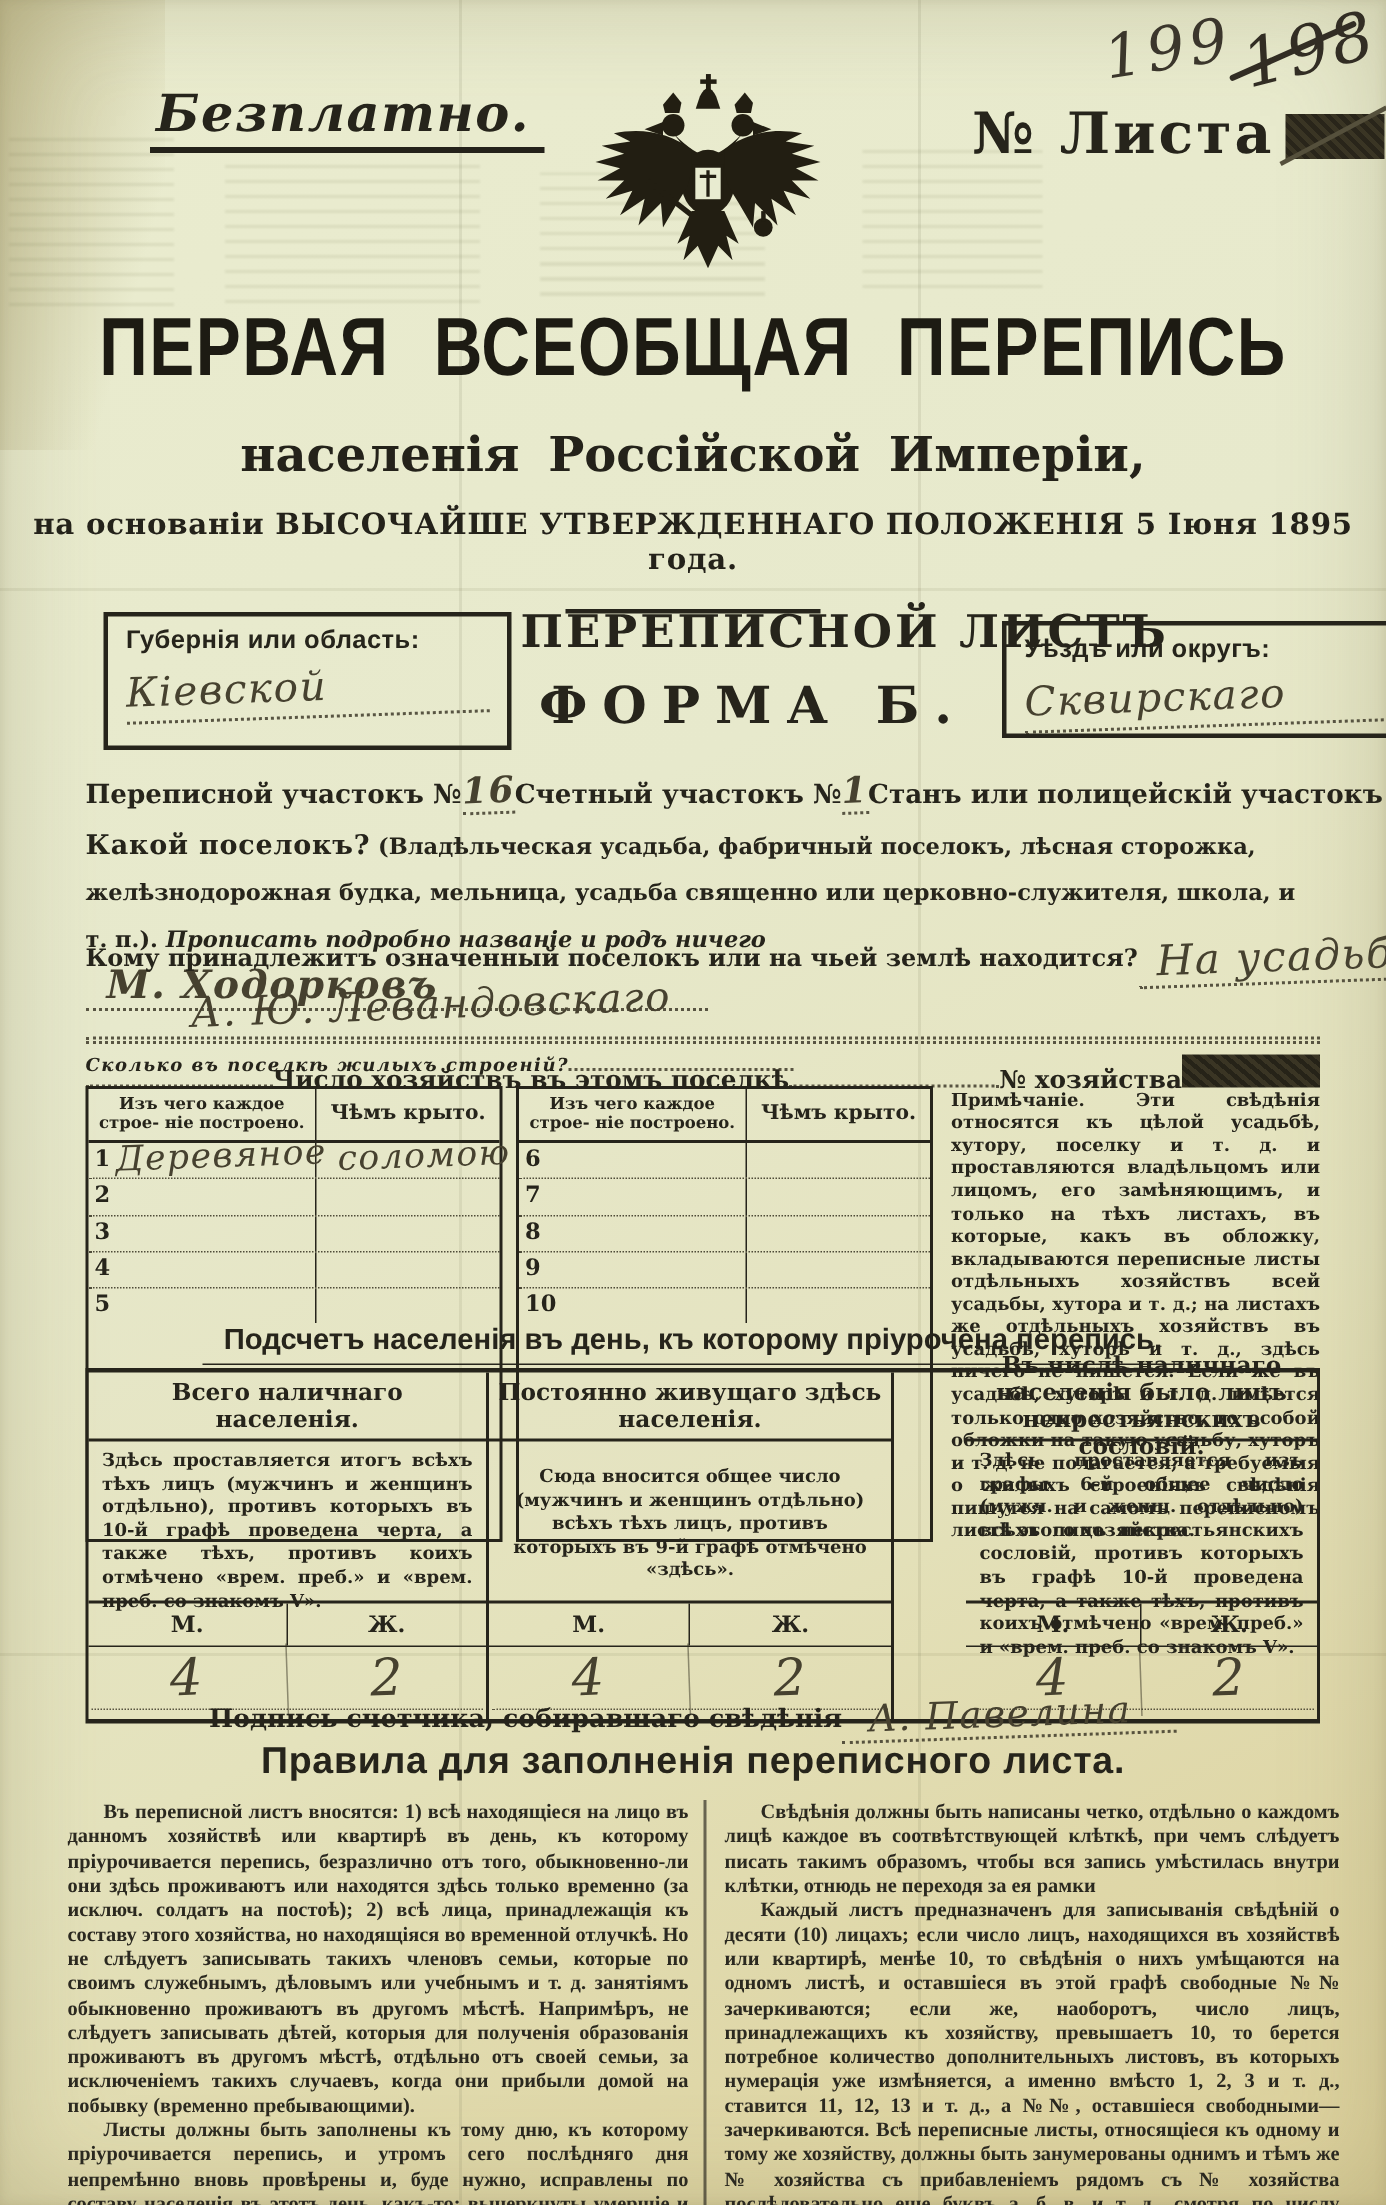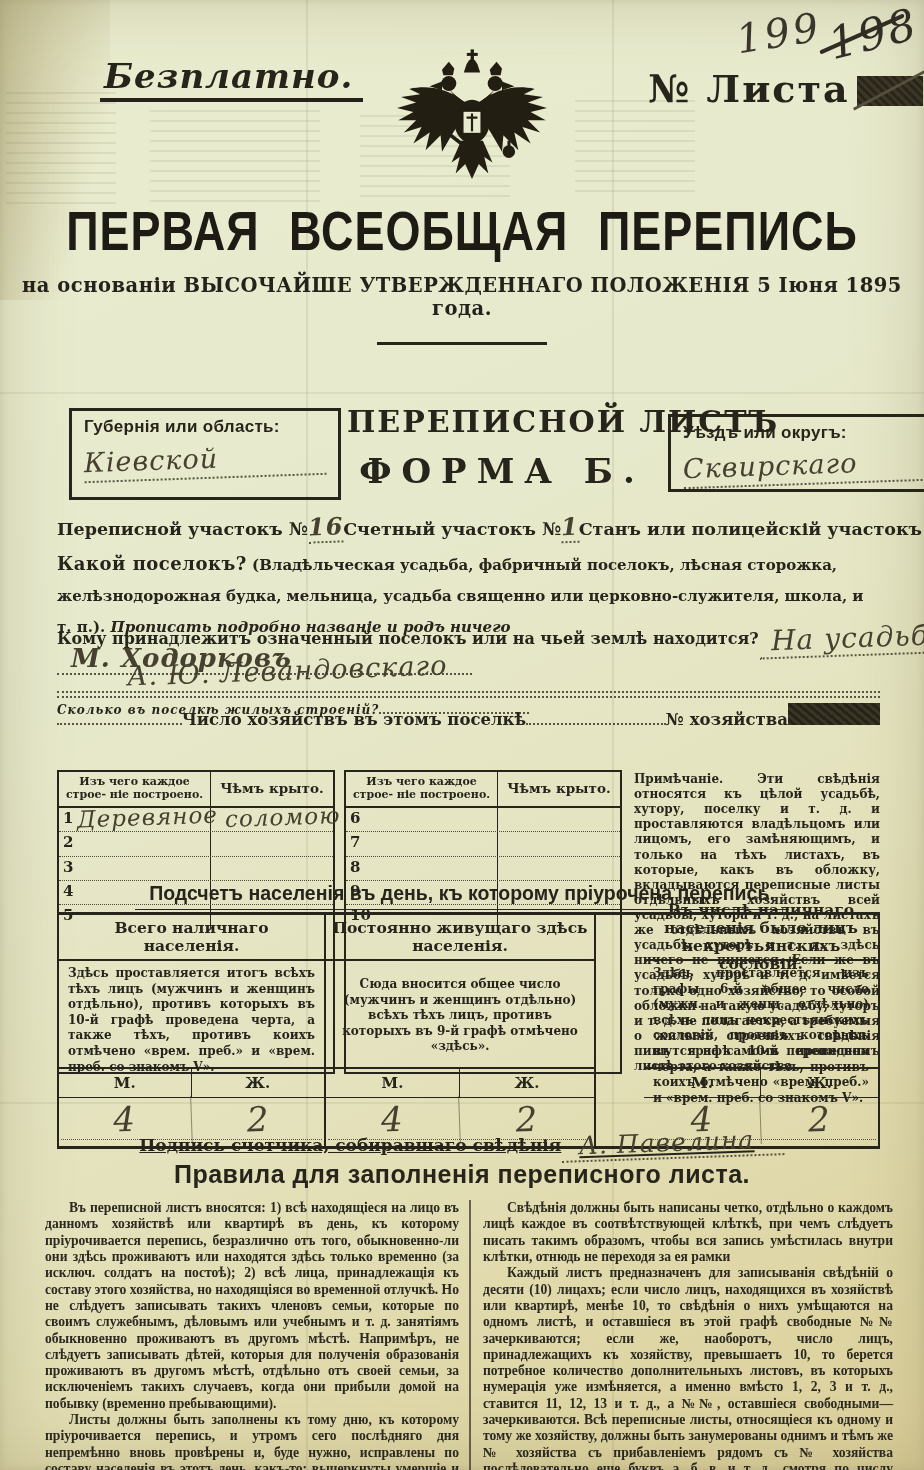--- a/index.html
+++ b/index.html
@@ -81,21 +81,21 @@
   .own-v2{position:absolute;left:70px;top:-6px;font-size:27px;white-space:nowrap;}
   .own-l3{margin-top:10px;display:flex;align-items:baseline;font-size:16.5px;font-weight:bold;}
   .own-dots-a{flex:1;height:14px;}
   .own-dots-b{width:140px;height:14px;}
   .stamp2{display:inline-block;width:92px;height:22px;vertical-align:-4px;
     background:repeating-linear-gradient(40deg,#3a3524 0 3px,#262318 3px 6px);}
   
   .s-buildq{position:absolute;left:57px;top:698px;z-index:2;display:flex;align-items:baseline;}
   .bq{font-size:12px;font-weight:bold;font-style:italic;letter-spacing:1px;white-space:nowrap;}
   .bq-dots{width:150px;height:14px;}
-  .s-buildings{position:absolute;left:57px;top:724px;width:823px;display:flex;z-index:2;margin-top:46px;}
+  .s-buildings{position:absolute;left:57px;top:724px;width:823px;display:flex;z-index:2;}
   .btab{width:278px;border:2.5px solid #26241b;box-sizing:border-box;background:rgba(255,255,255,.03);}
   .btab + .btab{margin-left:9px;}
   .btab-head{display:flex;border-bottom:2px solid #26241b;height:34px;}
   .bh{font-size:11px;font-weight:bold;text-align:center;line-height:1.2;padding-top:3px;
     box-sizing:border-box;}
   .bh1{width:152px;border-right:1.5px solid #26241b;}
   .bh2{flex:1;font-size:13.5px;padding-top:8px;}
   .brow{display:flex;height:23.3px;border-bottom:1.5px dotted rgba(52,48,32,.85);position:relative;}
   .brow:last-child{border-bottom:none;}
   .bc1{width:152px;border-right:1.5px solid #26241b;box-sizing:border-box;padding-left:4px;}
@@ -126,21 +126,21 @@
   .cg-m,.cg-f{width:50%;display:flex;align-items:center;justify-content:center;box-sizing:border-box;}
   .cg-m{border-right:1.5px solid #26241b;}
   .cg-vals{height:48px;display:flex;position:relative;}
   .cg-vm,.cg-vf{width:50%;display:flex;align-items:center;justify-content:center;
     box-sizing:border-box;font-size:34px;padding-bottom:6px;}
   .cg-vm{border-right:1px solid rgba(52,48,32,.5);}
   .cg-vals::after{content:"";position:absolute;left:2px;right:2px;bottom:6px;
     border-bottom:1.5px dotted rgba(52,48,32,.8);}
   
   .s-sign{position:absolute;left:0;top:1128px;width:924px;text-align:center;z-index:2;}
-  .sign-inner{display:inline-flex;align-items:baseline;text-decoration:underline;}
+  .sign-inner{display:inline-flex;align-items:baseline;}
   .sign-label{font-size:17px;font-weight:bold;white-space:nowrap;}
   .sign-val{font-size:25px;padding:0 30px 0 18px;white-space:nowrap;}
   
   .s-rulestitle{position:absolute;left:0;top:1160px;width:924px;text-align:center;z-index:2;}
   .rt{font-family:"Liberation Sans",sans-serif;font-weight:bold;font-size:25px;
     letter-spacing:.5px;}
   .s-rules{position:absolute;left:45px;top:1200px;width:848px;display:flex;z-index:2;}
   .rcol{width:50%;box-sizing:border-box;font-family:"Liberation Serif",serif;
     font-weight:bold;font-size:13.6px;line-height:1.2;text-align:justify;color:#2b2920;}
   .rcol p{margin:0;text-indent:24px;}
@@ -198,20 +198,21 @@
     </svg>
   </div>
 
   <div class="s-sheet">
     <span class="sheet-label">№ Листа</span>
     <span class="stamp"><span class="slash"></span></span>
   </div>
 
   <div class="s-title">
     <span class="t1">ПЕРВАЯ ВСЕОБЩАЯ ПЕРЕПИСЬ</span>
+    <div class="t2">населенія Россійской Имперіи,</div>
     <div class="t3">на основаніи ВЫСОЧАЙШЕ УТВЕРЖДЕННАГО ПОЛОЖЕНІЯ 5 Іюня 1895 года.</div>
     <div class="divider"></div>
   </div>
 
   <div class="s-formrow">
     <div class="gub-box">
       <div class="box-label">Губернія или область:</div>
       <span class="box-value hand dots">Кіевской</span>
     </div>
     <div class="center-form">

